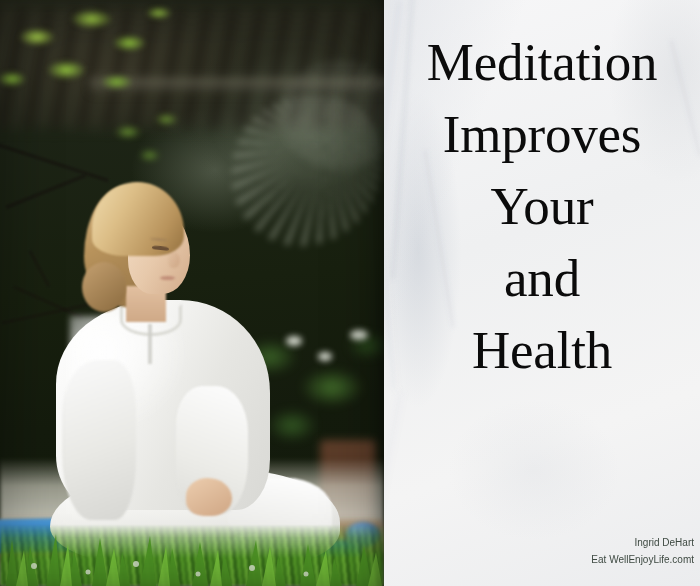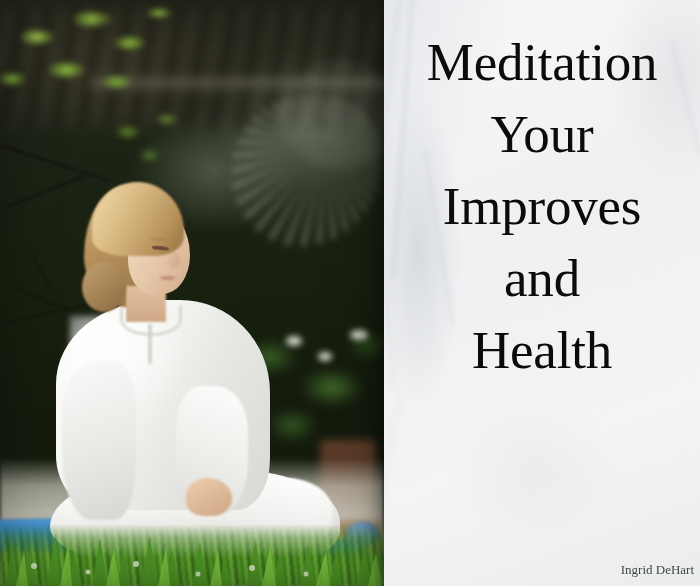--- a/index.html
+++ b/index.html
@@ -410,24 +410,24 @@
     font-size: 53px;
     line-height: 72px;
     color: #0b0b0b;
     letter-spacing: -0.2px;
   }
   .headline .ln { display: block; white-space: nowrap; }
 
   .credit {
     position: absolute;
     right: 6px;
-    bottom: 8px;
+    bottom: 18px;
     text-align: right;
-    font-family: Liberation Serif, serif;
-    font-size: 13px;
+    font-family: Liberation Sans, sans-serif;
+    font-size: 10px;
     line-height: 17px;
     color: #3e4a42;
   }
   .credit .cl { display: block; white-space: nowrap; }
 </style>
 </head>
 <body>
 
 <div id="poster">
 
@@ -528,24 +528,25 @@
   <div class="text-panel">
     <div class="vein" style="left:28px;top:-20px;width:3px;height:300px;transform:rotate(4deg);"></div>
     <div class="vein" style="left:40px;top:150px;width:2px;height:180px;transform:rotate(-9deg);"></div>
     <div class="vein2" style="left:170px;top:0px;width:5px;height:210px;transform:rotate(7deg);"></div>
     <div class="vein2" style="left:250px;top:330px;width:4px;height:180px;transform:rotate(-5deg);"></div>
     <div class="vein2" style="left:96px;top:300px;width:3px;height:160px;transform:rotate(11deg);"></div>
     <div class="vein" style="left:286px;top:40px;width:2px;height:120px;transform:rotate(-14deg);"></div>
 
     <div class="headline">
       <span class="ln">Meditation</span>
+      <span class="ln">Improves</span>
       <span class="ln">Your</span>
-      <span class="ln">Improves</span>
       <span class="ln">and</span>
       <span class="ln">Health</span>
     </div>
 
     <div class="credit">
       <span class="cl">Ingrid DeHart</span>
+      <span class="cl">Eat WellEnjoyLife.comt</span>
     </div>
   </div>
 
 </div>
 
 </body></html>

